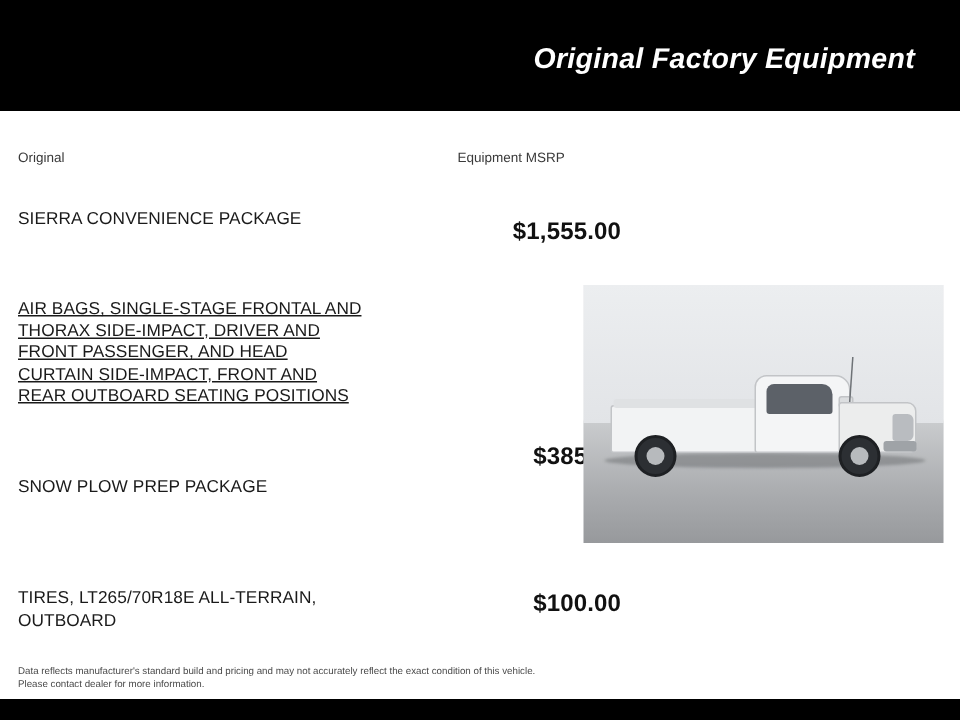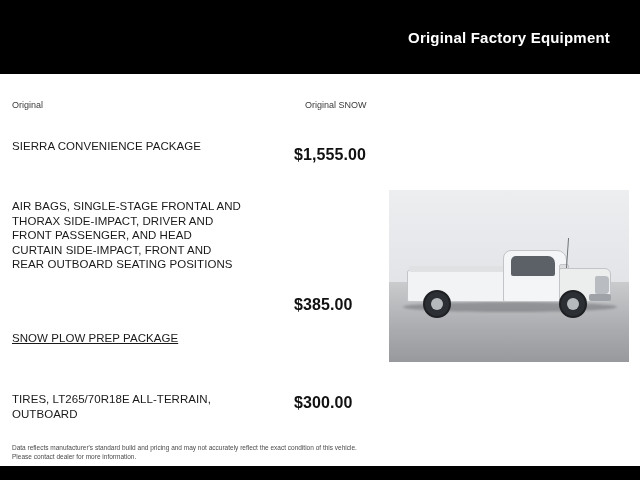--- a/index.html
+++ b/index.html
@@ -25,25 +25,26 @@
     top: 0;
     width: 640px;
     height: 74px;
     background: #000000;
   }
   .header-title {
     position: absolute;
     right: 30px;
     top: 29px;
     color: #ffffff;
-    font-size: 15px;
+    font-size: 19px;
     font-weight: bold;
     letter-spacing: 0.2px;
     text-align: center;
     white-space: nowrap;
+    font-style: italic;
   }
   .col-head-upgrade {
     position: absolute;
     left: 12px;
     top: 100px;
     font-size: 9px;
     color: #3a3a3a;
   }
   .col-head-msrp {
     position: absolute;
@@ -69,20 +70,21 @@
     letter-spacing: 0.05px;
   }
   .row-price {
     position: absolute;
     left: 294px;
     width: 120px;
     font-size: 16px;
     font-weight: bold;
     color: #111111;
     letter-spacing: 0.1px;
+    text-align: right;
   }
   .vehicle-photo {
     position: absolute;
     left: 389px;
     top: 190px;
     width: 240px;
     height: 172px;
     background: linear-gradient(to bottom, #e9eaec 0%, #e3e4e7 52%, #cfd1d4 53%, #b9bbbe 100%);
     overflow: hidden;
   }
@@ -240,34 +242,34 @@
 </head>
 <body>
 
 <div class="page">
 
   <div class="header-bar">
     <div class="header-title">Original Factory Equipment</div>
   </div>
 
   <div class="col-head-upgrade">Original</div>
-  <div class="col-head-msrp">Original SNOW</div>
+  <div class="col-head-msrp">Equipment MSRP</div>
 
   <div class="rows">
 
     <div class="row-label" style="top:139px;">SIERRA CONVENIENCE PACKAGE</div>
     <div class="row-price" style="top:146px;">$1,555.00</div>
 
-    <div class="row-label" style="top:199px;">AIR BAGS, SINGLE-STAGE FRONTAL AND THORAX SIDE-IMPACT, DRIVER AND FRONT PASSENGER, AND HEAD CURTAIN SIDE-IMPACT, FRONT AND REAR OUTBOARD SEATING POSITIONS</div>
-
-    <div class="row-label" style="top:331px;text-decoration:underline;">SNOW PLOW PREP PACKAGE</div>
+    <div class="row-label" style="top:199px;text-decoration:underline;">AIR BAGS, SINGLE-STAGE FRONTAL AND THORAX SIDE-IMPACT, DRIVER AND FRONT PASSENGER, AND HEAD CURTAIN SIDE-IMPACT, FRONT AND REAR OUTBOARD SEATING POSITIONS</div>
+
+    <div class="row-label" style="top:318px;">SNOW PLOW PREP PACKAGE</div>
     <div class="row-price" style="top:296px;">$385.00</div>
 
     <div class="row-label" style="top:392px;">TIRES, LT265/70R18E ALL-TERRAIN, OUTBOARD</div>
-    <div class="row-price" style="top:394px;">$300.00</div>
+    <div class="row-price" style="top:394px;">$100.00</div>
 
   </div>
 
   <div class="vehicle-photo">
     <div class="photo-sky"></div>
     <div class="photo-ground"></div>
     <div class="truck">
       <div class="truck-shadow"></div>
       <div class="truck-bed"></div>
       <div class="truck-bed-top"></div>

